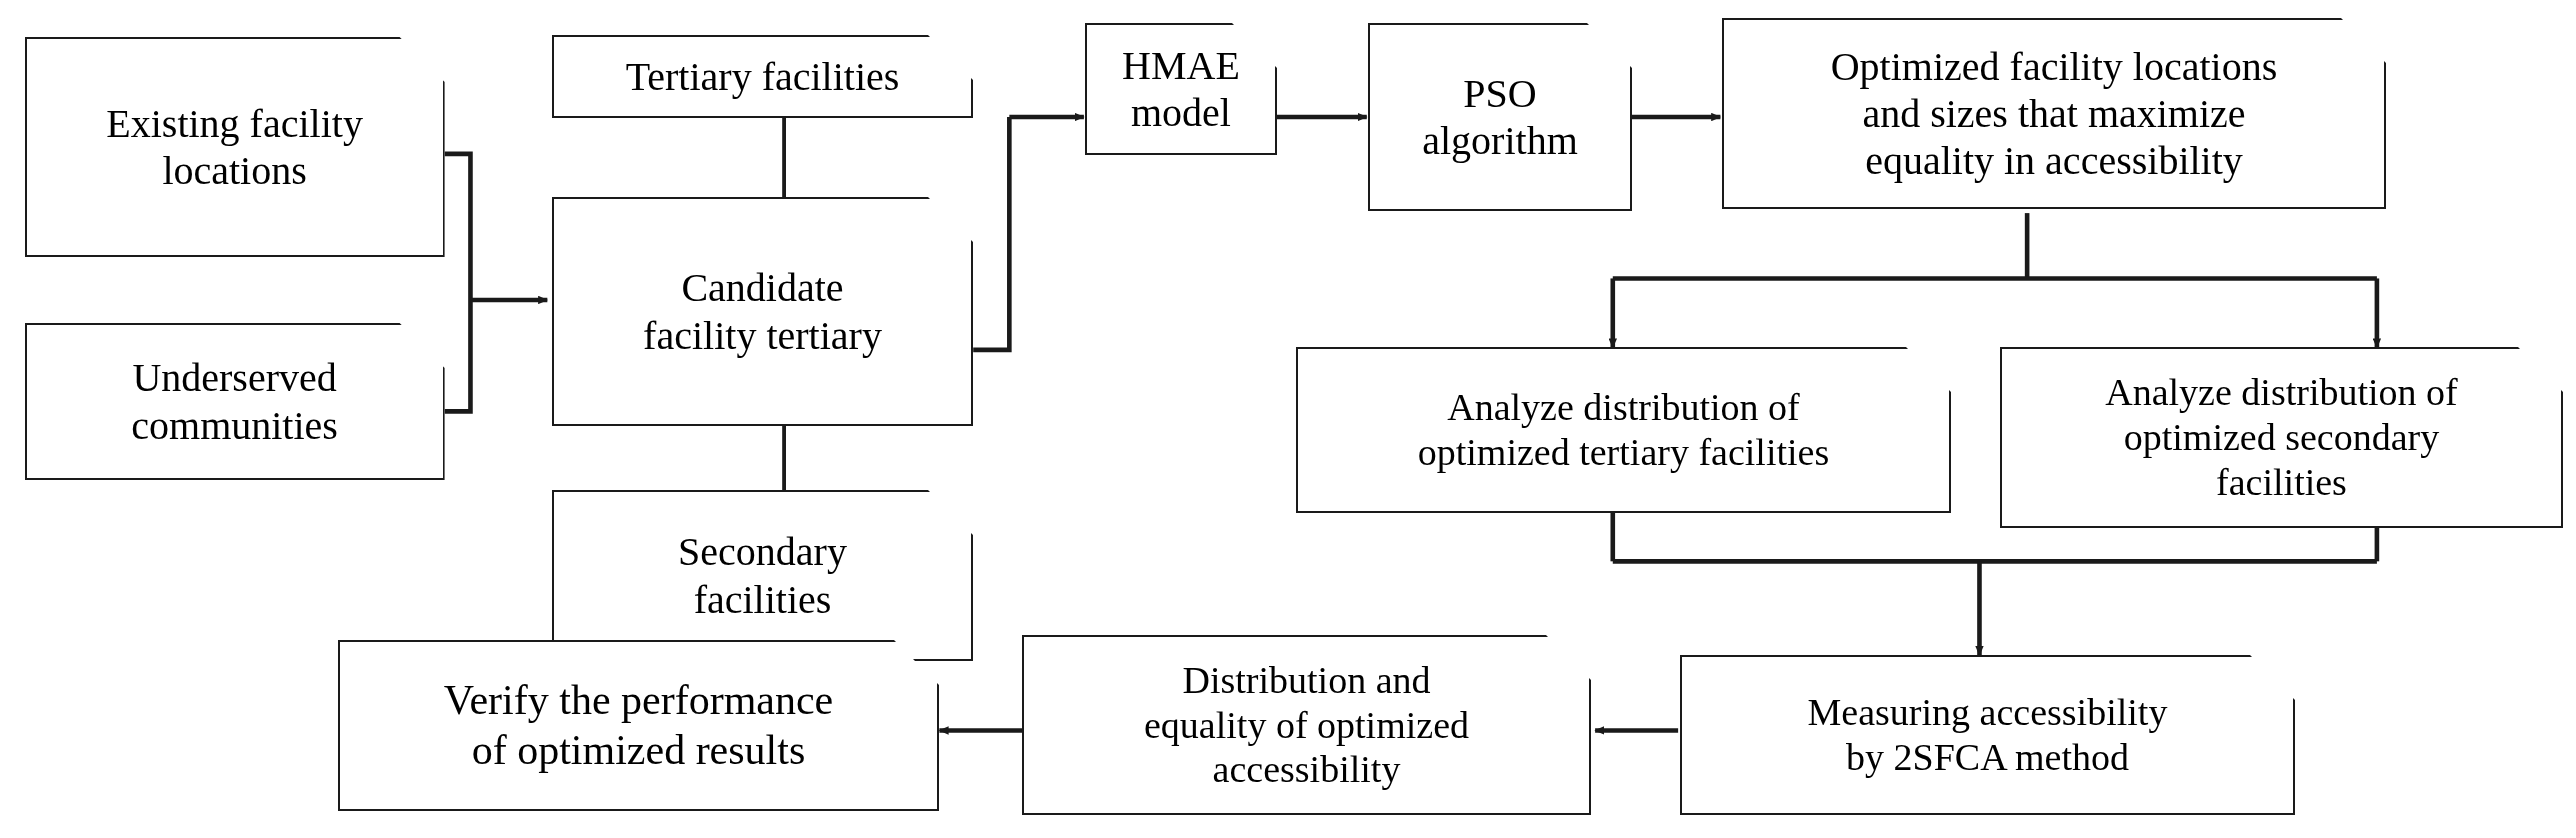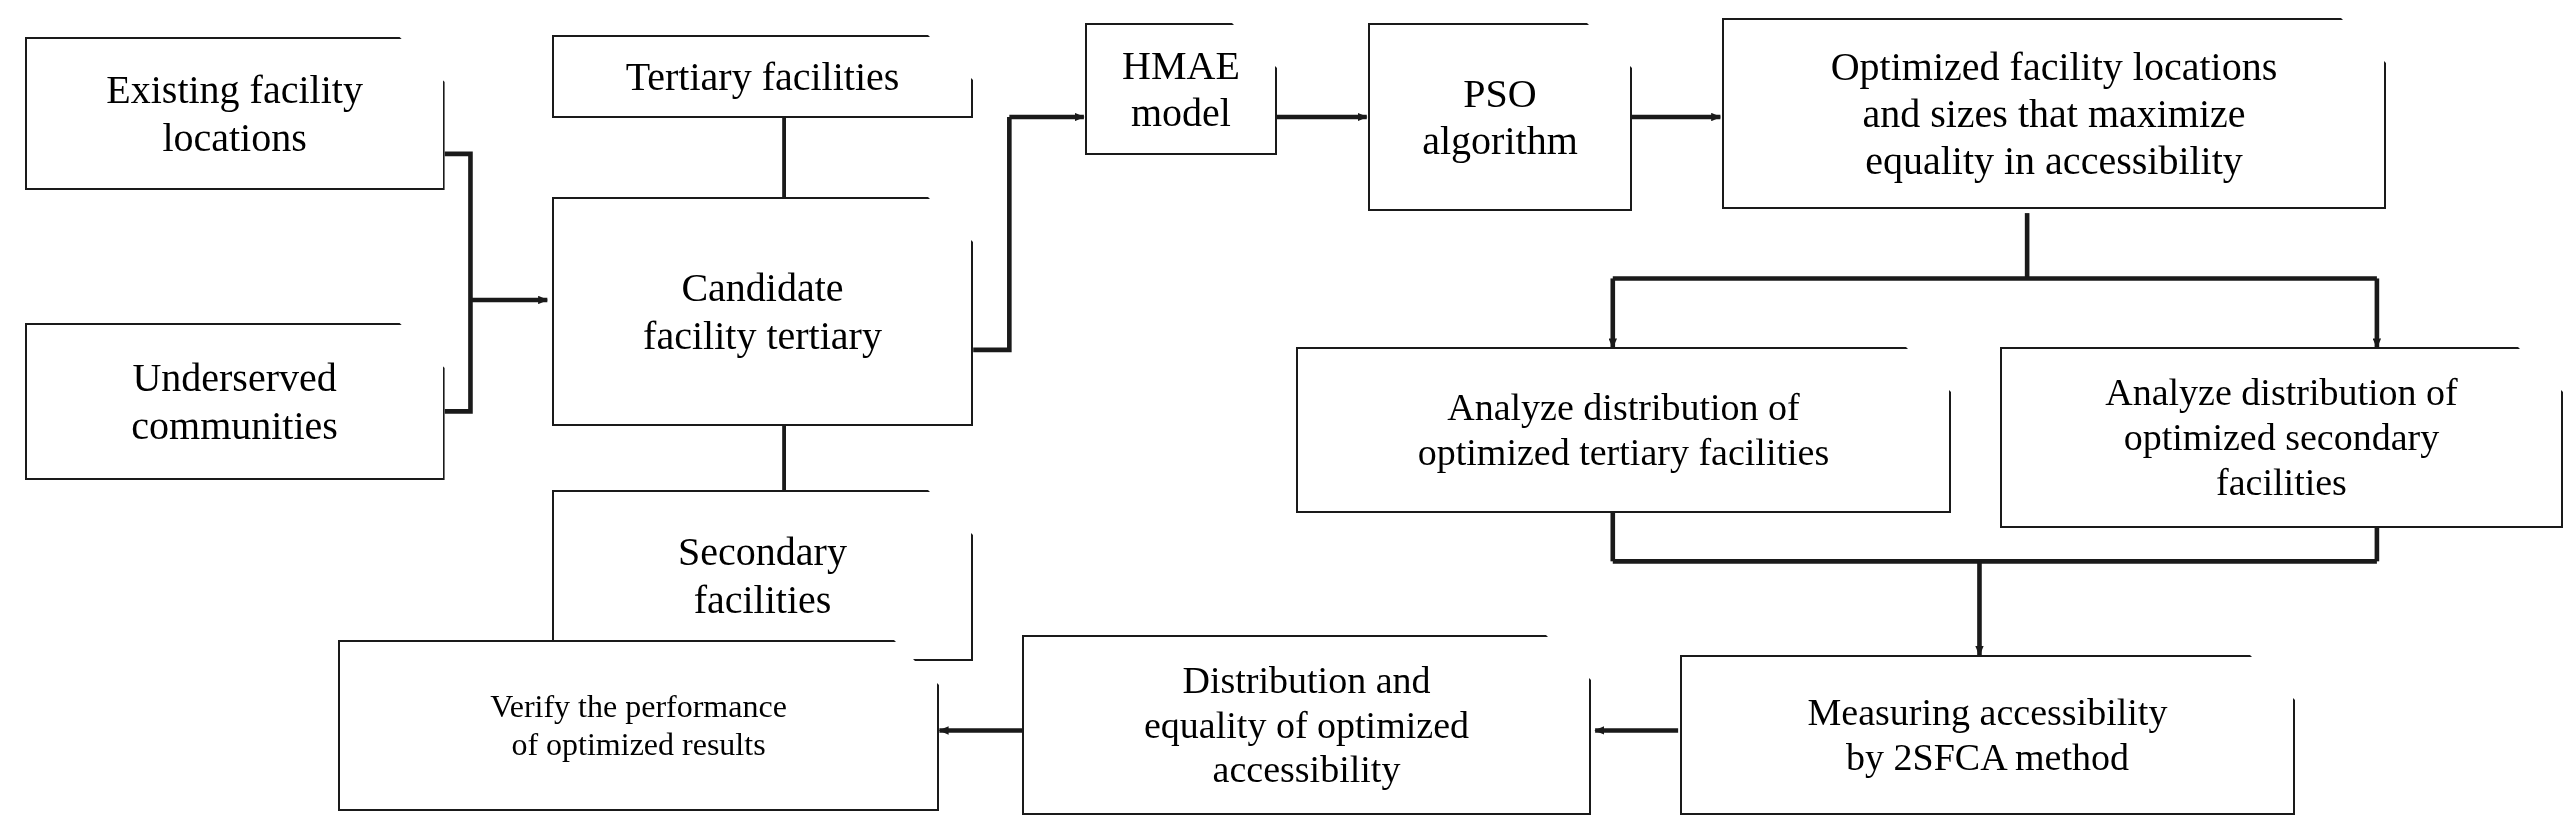--- a/index.html
+++ b/index.html
@@ -83,21 +83,21 @@
       <path d="M 3092,686 L 3092,730"></path>
       <path d="M 2098,730 L 3092,730"></path>
       <path d="M 2575,730 L 2575,852" marker-end="url(#arrowhead)"></path>
 
       <path d="M 2183,950 L 2075,950" marker-end="url(#arrowhead)"></path>
 
       <path d="M 1330,950 L 1222,950" marker-end="url(#arrowhead)"></path>
     </g>
   </svg>
 
-  <div class="node" style="left:24.6px; top:37px; width:420px; height:153px; font-size:40px;">
+  <div class="node" style="left:24.6px; top:37px; width:420px; height:220px; font-size:40px;">
     <span class="label">Existing facility
 locations</span>
   </div>
 
   <div class="node" style="left:24.6px; top:323px; width:420px; height:157px; font-size:40px;">
     <span class="label">Underserved
 communities</span>
   </div>
 
   <div class="node" style="left:552px; top:23px; width:421px; height:83px; font-size:40px;margin-top:12px;">
@@ -145,19 +145,19 @@
     <span class="label">Measuring accessibility
 by 2SFCA method</span>
   </div>
 
   <div class="node" style="left:1022px; top:635px; width:569px; height:180px; font-size:38px;">
     <span class="label">Distribution and
 equality of optimized
 accessibility</span>
   </div>
 
-  <div class="node" style="left:338px; top:640px; width:601px; height:171px; font-size:32px;align-items:center;">
+  <div class="node" style="left:338px; top:640px; width:601px; height:171px; font-size:42px;align-items:center;">
     <span class="label">Verify the performance
 of optimized results</span>
   </div>
 
 </div>
 
 
 </body></html>

